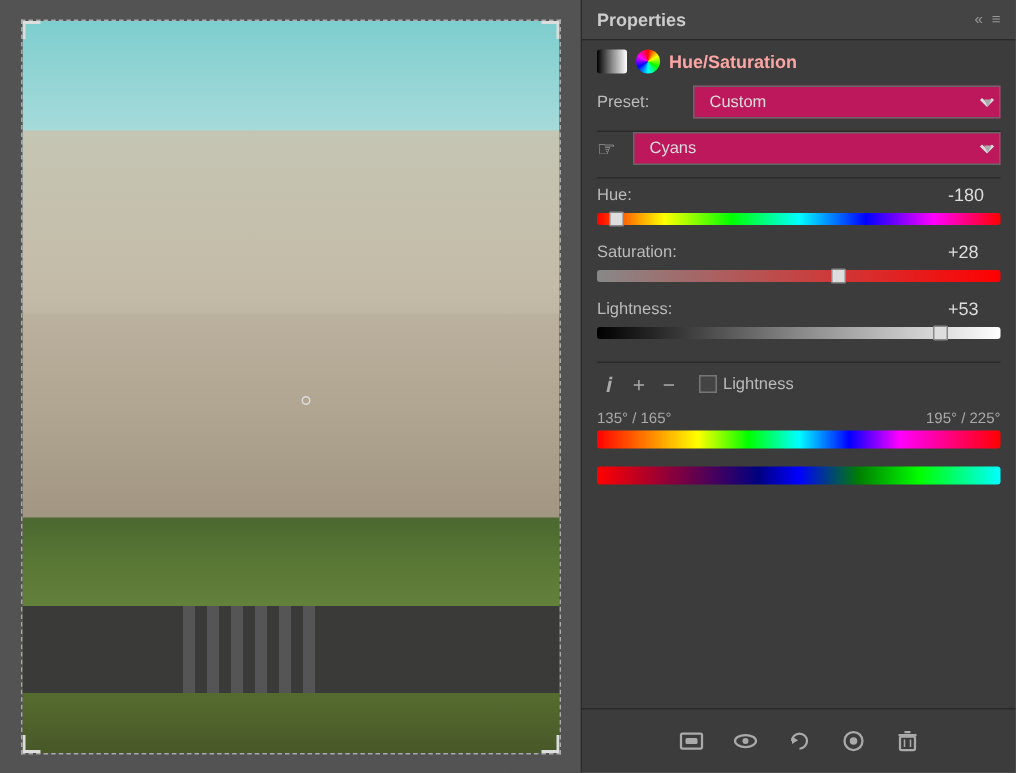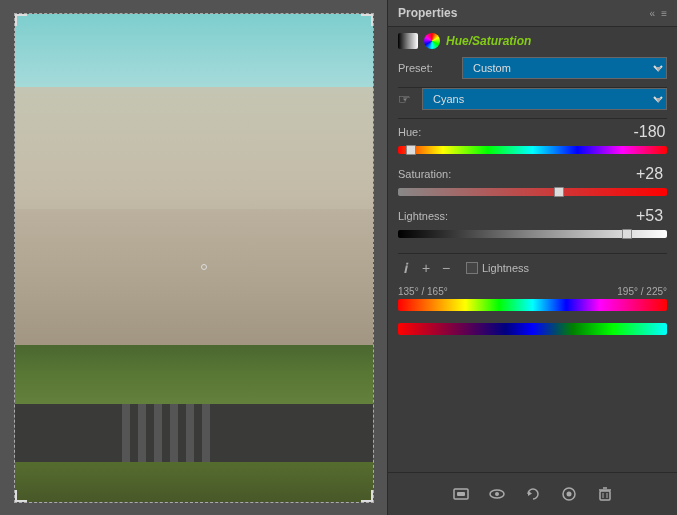--- a/index.html
+++ b/index.html
@@ -171,24 +171,23 @@
 
     .hs-circle {
       width: 16px;
       height: 16px;
       border-radius: 50%;
       background: conic-gradient(red, yellow, lime, cyan, blue, magenta, red);
       display: inline-block;
     }
 
     .hs-label {
-      color: #84cc16;
+      color: #fca5a5;
       font-size: 12px;
       font-weight: bold;
-      font-style: italic;
     }
 
     
     .preset-row {
       display: flex;
       align-items: center;
       gap: 24px;
       padding: 8px 10px;
     }
 
@@ -246,23 +245,23 @@
       gap: 21px;
     }
 
     .slider-label {
       color: #bbb;
       font-size: 11px;
     }
 
     .slider-value {
       color: #ddd;
-      font-size: 16px;
+      font-size: 12px;
       min-width: 35px;
-      text-align: center;
+      text-align: left;
     }
 
     .slider-track-container {
       position: relative;
       height: 14px;
       display: flex;
       align-items: center;
     }
 
     .slider-track {
@@ -411,21 +410,21 @@
     }
 
     .action-icon svg {
       width: 18px;
       height: 18px;
       fill: #aaa;
     }
 
     select {
       width: 100%;
-      background: #0369a1;
+      background: #be185d;
       border: 1px solid #666;
       color: #ddd;
       padding: 3px 6px;
       font-size: 11px;
       cursor: pointer;
       outline: none;
     }
 
     .divider {
       height: 1px;

